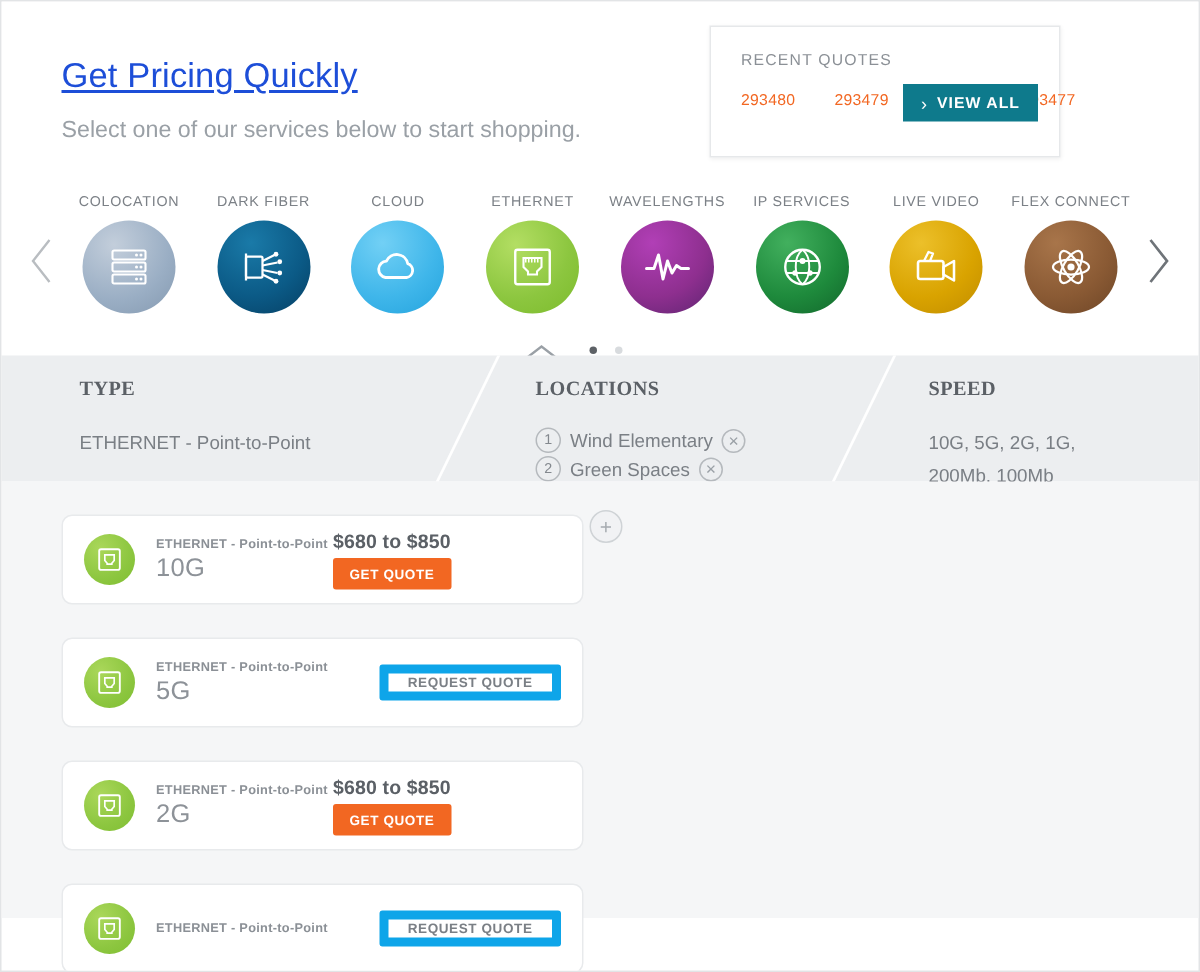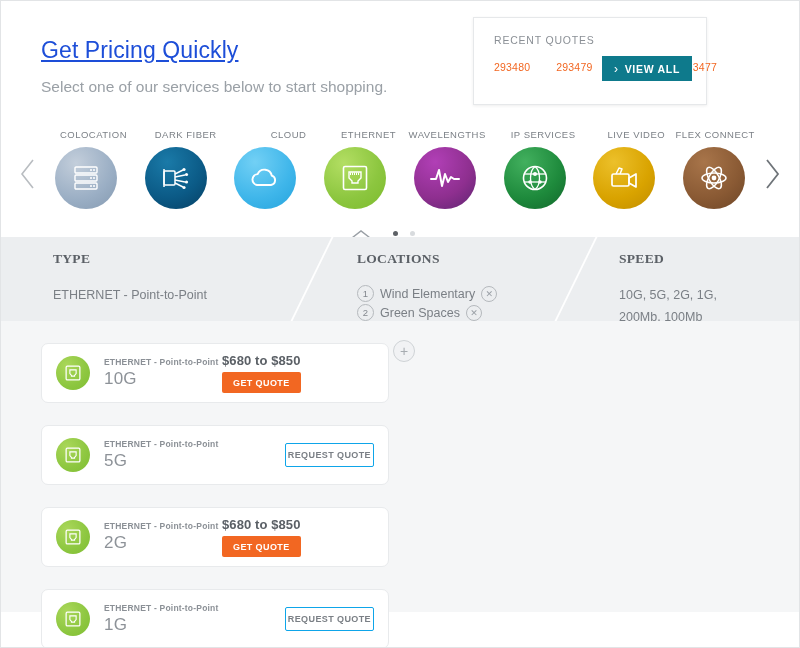--- a/index.html
+++ b/index.html
@@ -59,21 +59,21 @@
     position:absolute;top:28px;width:22px;height:34px;cursor:pointer;
     color:#b9bdc1;
   }
   .arrow svg{display:block;}
   .arrow.left{left:16px;}
   .arrow.right{right:16px;}
   .services{
     position:absolute;left:44px;right:44px;top:0;
     display:flex;justify-content:space-between;
   }
-  .service{width:82px;text-align:right;cursor:pointer;}
+  .service{width:82px;text-align:center;cursor:pointer;}
   .service-label{
     font-size:9.5px;letter-spacing:.5px;color:#7c8187;margin-bottom:7px;
     white-space:nowrap;
   }
   .service-circle{
     width:62px;height:62px;border-radius:50%;margin:0 auto;
     display:flex;align-items:center;justify-content:center;
     position:relative;
   }
   .service-circle svg{display:block;}
@@ -151,22 +151,22 @@
   .card-speed{font-size:17px;color:#8d9298;font-weight:400;letter-spacing:.2px;}
   .card-right{flex:1;display:flex;flex-direction:column;align-items:flex-start;}
   .price{font-size:13px;font-weight:700;color:#5b6066;margin-bottom:4px;letter-spacing:.1px;}
   .btn-get{
     background:#f26722;color:#fff;border:none;border-radius:2px;
     height:21px;padding:4px 11px;font-size:9px;font-weight:700;letter-spacing:.4px;
     cursor:pointer;font-family:"Liberation Sans", sans-serif;
   }
   .card.plain .card-right{align-items:flex-end;justify-content:center;}
   .btn-req{
-    background:#fff;color:#7a7f85;border:1px solid #0ea5e9;border-radius:2px;
-    height:24px;padding:0 2px;font-size:9px;font-weight:700;letter-spacing:.4px;
+    background:#fff;color:#7a7f85;border:6px solid #0ea5e9;border-radius:2px;
+    height:24px;padding:0 13px;font-size:9px;font-weight:700;letter-spacing:.4px;
     cursor:pointer;font-family:"Liberation Sans", sans-serif;
   }
 </style>
 </head>
 <body>
 
 <div class="page">
 
   <div class="header">
     <div class="title">Get Pricing Quickly</div>
@@ -428,21 +428,20 @@
 
       <div class="card plain">
         <div class="card-icon">
           <svg width="20" height="20" viewBox="0 0 32 32">
             <rect x="5" y="5" width="22" height="22" rx="2" fill="none" stroke="#ffffff" stroke-width="2"></rect>
             <path d="M11 11 h10 v6 l-2.5 3 v1 h-5 v-1 L11 17 Z" fill="none" stroke="#ffffff" stroke-width="1.8"></path>
           </svg>
         </div>
         <div class="card-text">
           <div class="card-kicker">ETHERNET - Point-to-Point</div>
-          <div class="card-speed">1G</div>
         </div>
         <div class="card-right">
           <button class="btn-req">REQUEST QUOTE</button>
         </div>
       </div>
 
     </div>
   </div>
 
 </div>

